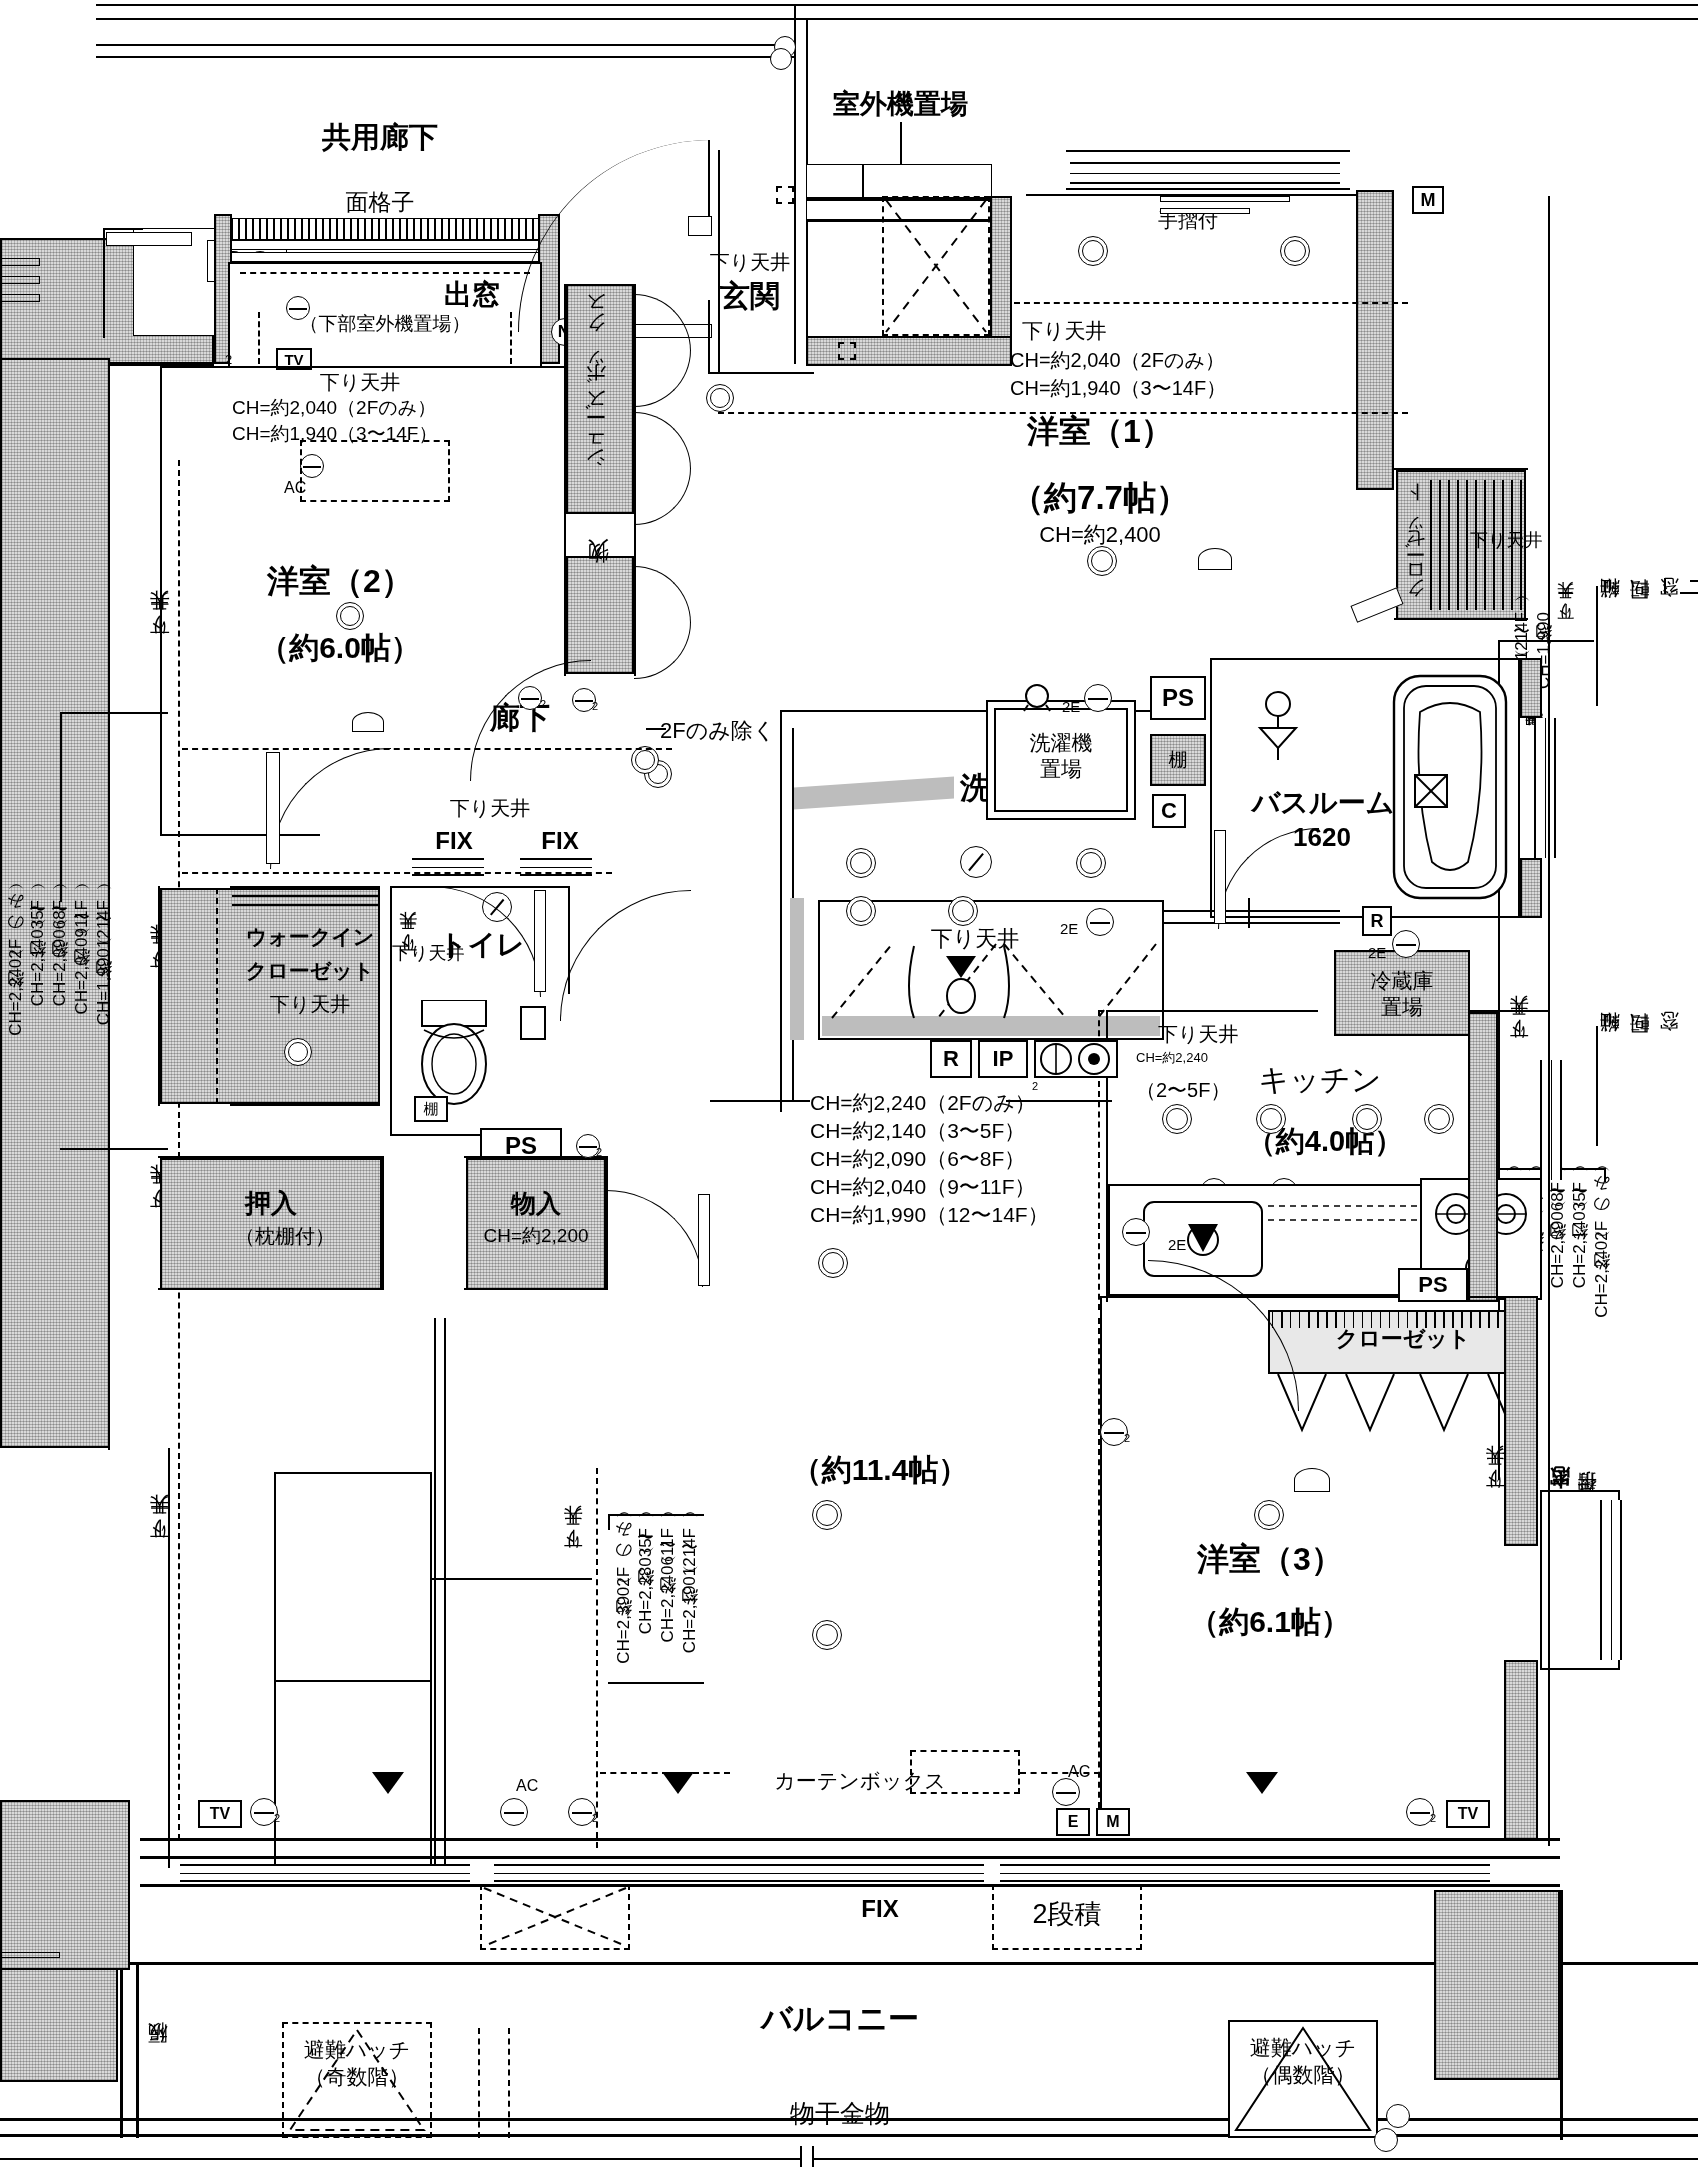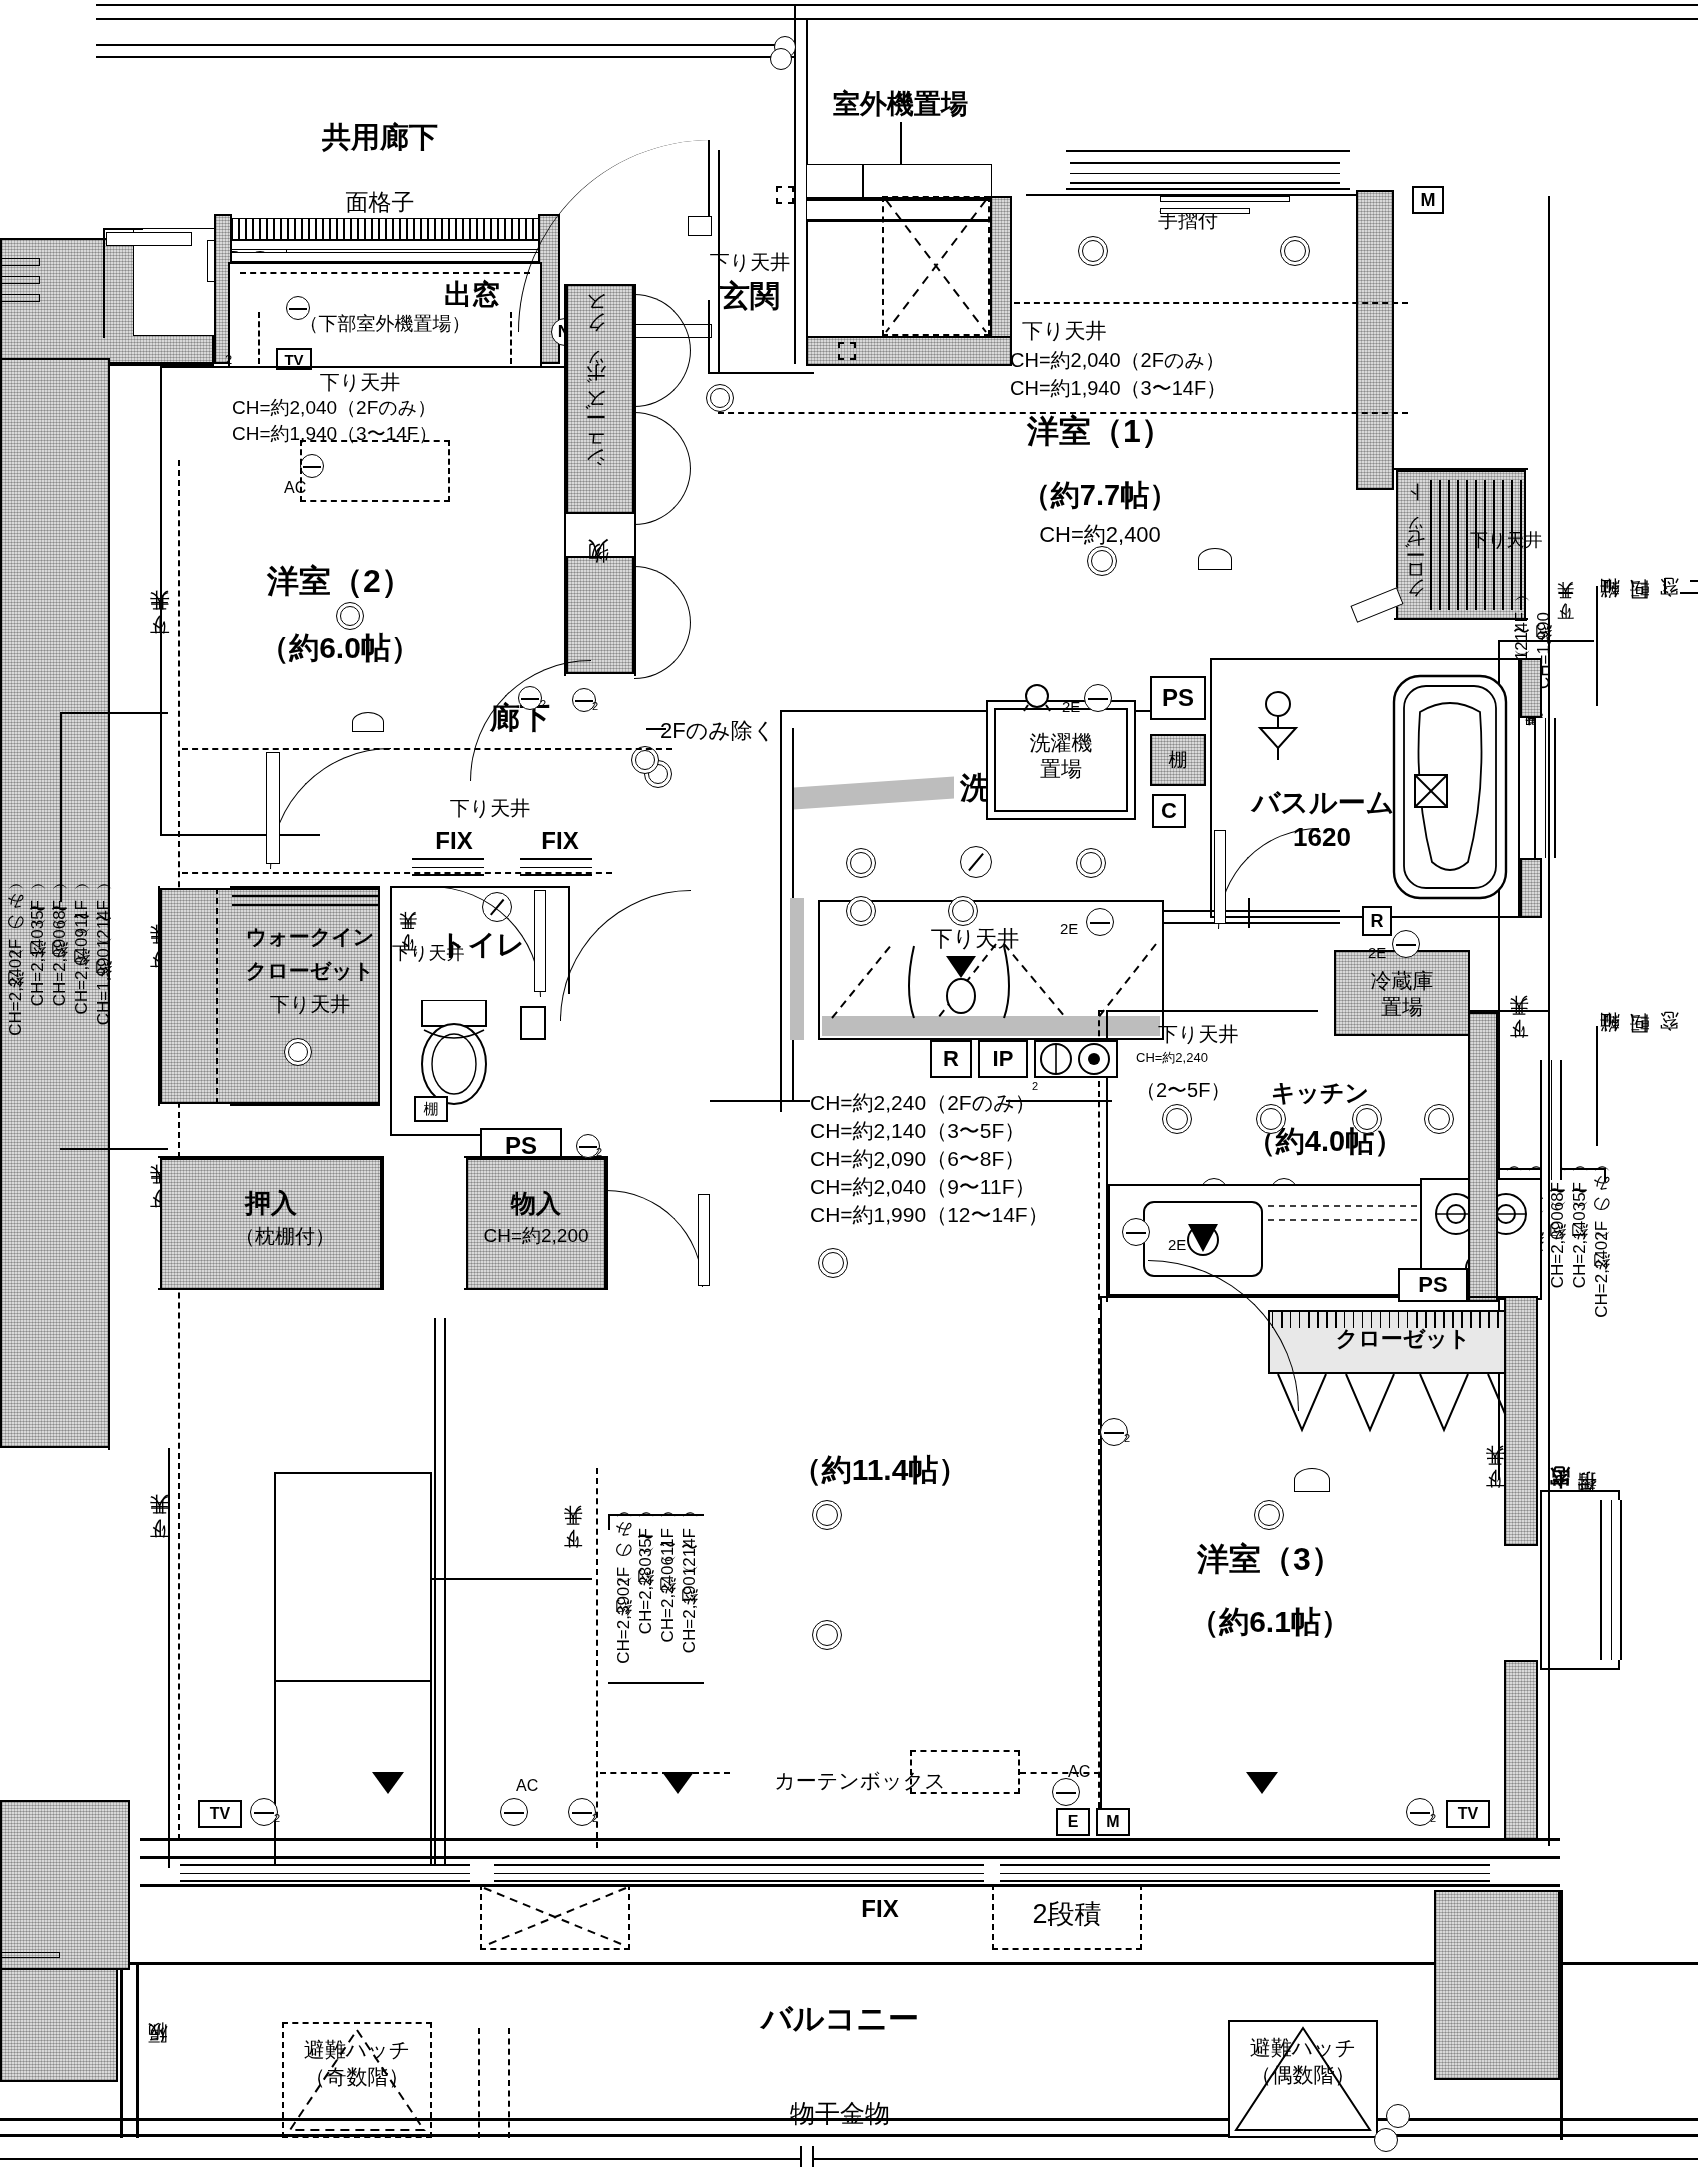--- a/index.html
+++ b/index.html
@@ -190,21 +190,21 @@
   <div class="lt2" style="left:631px;top:746px;width:26px;height:26px;"></div>
   <div class="out" style="left:518px;top:686px;width:22px;height:22px;"></div>
   <div class="sup" style="left:540px;top:698px;">2</div>
   <div class="out" style="left:572px;top:688px;width:22px;height:22px;"></div>
   <div class="sup" style="left:592px;top:700px;">2</div>
 
   <div class="lbl l" style="left:1022px;top:318px;width:380px;font-size:21px;">下り天井</div>
   <div class="lbl l" style="left:1010px;top:348px;width:400px;font-size:20px;">CH=約2,040（2Fのみ）</div>
   <div class="lbl l" style="left:1010px;top:376px;width:400px;font-size:20px;">CH=約1,940（3〜14F）</div>
   <div class="lbl" style="left:980px;top:412px;width:240px;font-size:32px;font-weight:bold;">洋室（1）</div>
-  <div class="lbl" style="left:960px;top:478px;width:280px;font-size:29px;font-weight:bold;">（約7.7帖）</div>
+  <div class="lbl" style="left:960px;top:478px;width:280px;font-size:33px;font-weight:bold;">（約7.7帖）</div>
   <div class="lbl" style="left:980px;top:522px;width:240px;font-size:22px;">CH=約2,400</div>
   <div class="lt2" style="left:1087px;top:546px;width:28px;height:28px;"></div>
   <div class="wl" style="left:1198px;top:548px;width:32px;height:20px;"></div>
   <div class="lt2" style="left:1078px;top:236px;width:28px;height:28px;"></div>
   <div class="lt2" style="left:1280px;top:236px;width:28px;height:28px;"></div>
   <div class="lbl" style="left:1128px;top:208px;width:120px;font-size:20px;">手摺付</div>
   <div class="win" style="left:1070px;top:162px;width:270px;height:18px;"></div>
   <div class="w" style="left:1066px;top:150px;width:284px;height:2px;"></div>
   <div class="w" style="left:1066px;top:188px;width:284px;height:2px;"></div>
   <div class="w" style="left:1026px;top:194px;width:330px;height:2px;"></div>
@@ -399,21 +399,21 @@
 
   <div class="hatch" style="left:1334px;top:950px;width:136px;height:86px;"></div>
   <div class="lbl" style="left:1334px;top:968px;width:136px;font-size:21px;line-height:1.25;">冷蔵庫
 置場</div>
   <div class="out" style="left:1392px;top:930px;width:26px;height:26px;"></div>
   <div class="lbl l" style="left:1368px;top:944px;width:30px;font-size:15px;">2E</div>
 
   <div class="lbl l" style="left:1158px;top:1022px;width:220px;font-size:20px;">下り天井</div>
   <div class="lbl l" style="left:1136px;top:1050px;width:260px;font-size:13px;">CH=約2,240</div>
   <div class="lbl l" style="left:1136px;top:1078px;width:260px;font-size:20px;">（2〜5F）</div>
-  <div class="lbl" style="left:1230px;top:1062px;width:180px;font-size:24px;font-weight:bold;margin-top:16px;">キッチン</div>
+  <div class="lbl" style="left:1230px;top:1062px;width:180px;font-size:30px;font-weight:normal;">キッチン</div>
   <div class="lbl" style="left:1210px;top:1124px;width:230px;font-size:29px;font-weight:bold;">（約4.0帖）</div>
   <div class="lt2" style="left:1162px;top:1104px;width:28px;height:28px;"></div>
   <div class="lt2" style="left:1256px;top:1104px;width:28px;height:28px;"></div>
   <div class="lt2" style="left:1352px;top:1104px;width:28px;height:28px;"></div>
   <div class="lt2" style="left:1424px;top:1104px;width:28px;height:28px;"></div>
   <div class="out" style="left:1200px;top:1178px;width:26px;height:26px;"></div>
   <div class="out" style="left:1270px;top:1178px;width:26px;height:26px;"></div>
 
   <div class="solidbox" style="left:1108px;top:1184px;width:340px;height:112px;"></div>
   <svg style="position:absolute;left:1108px;top:1184px;" width="340" height="112">

